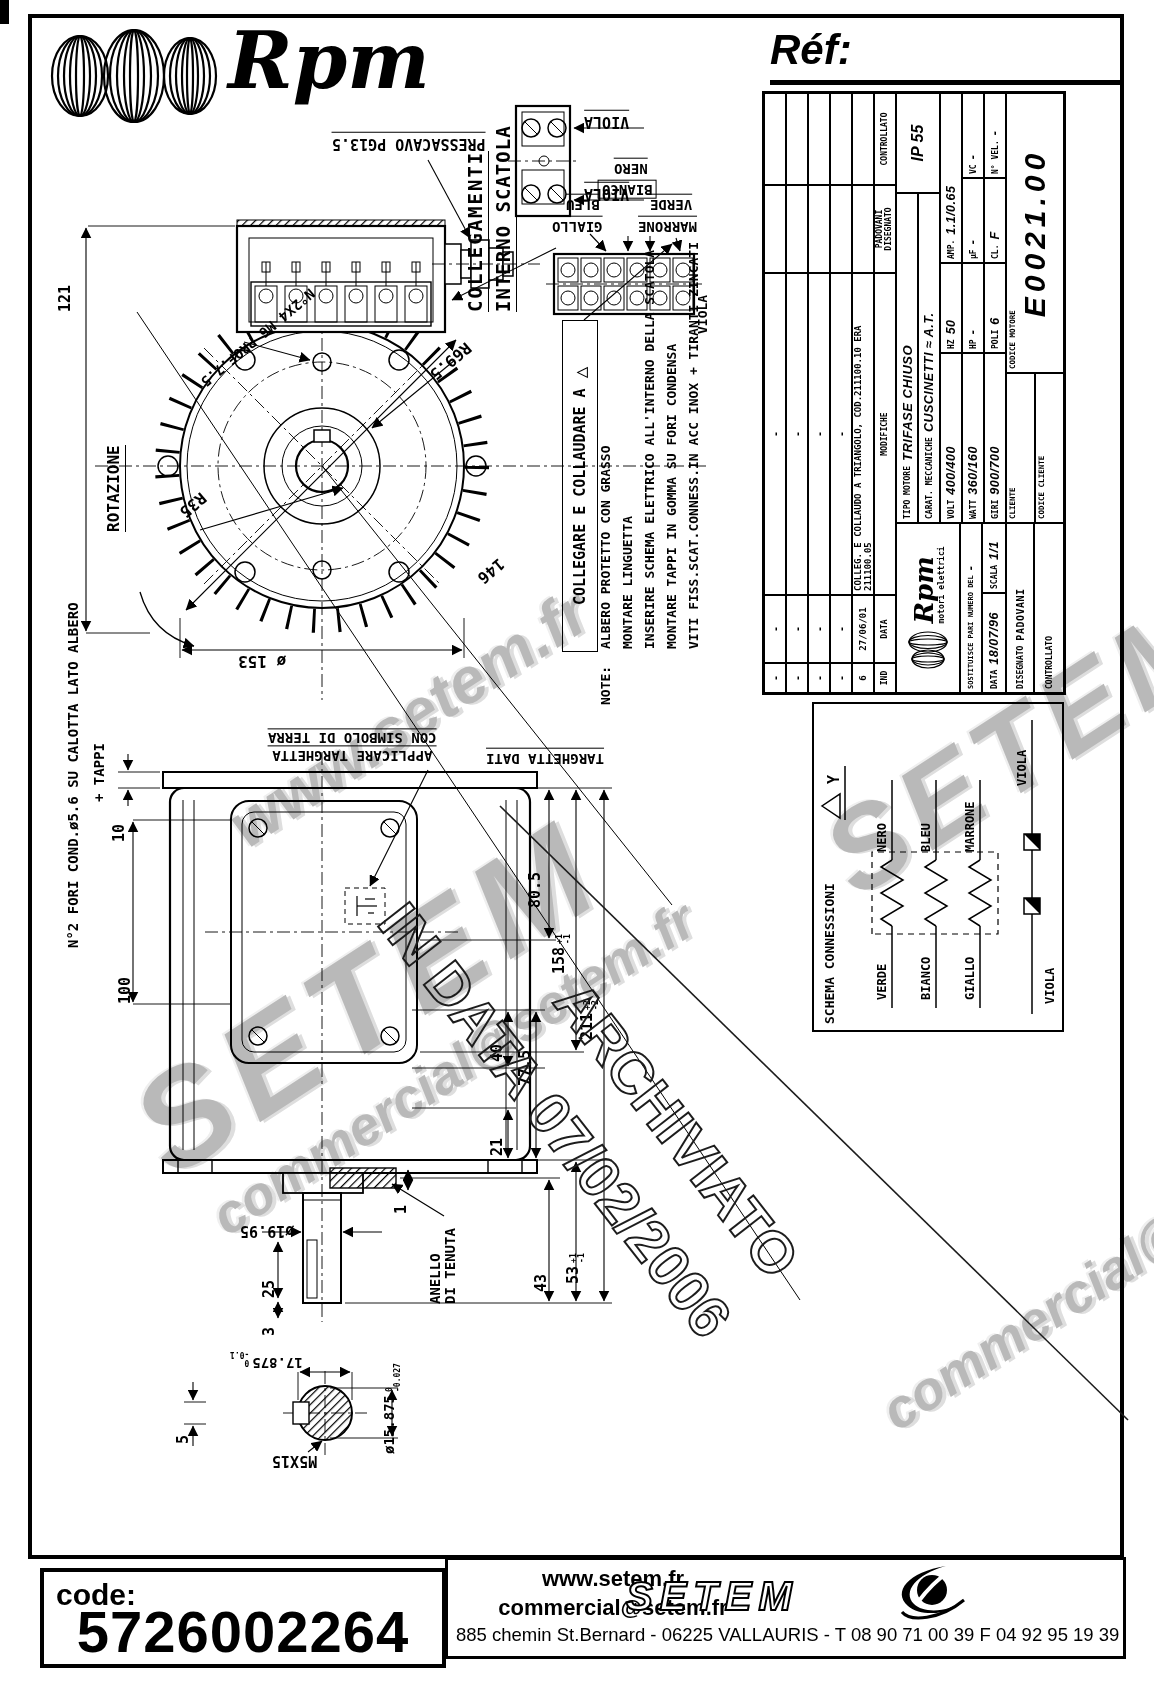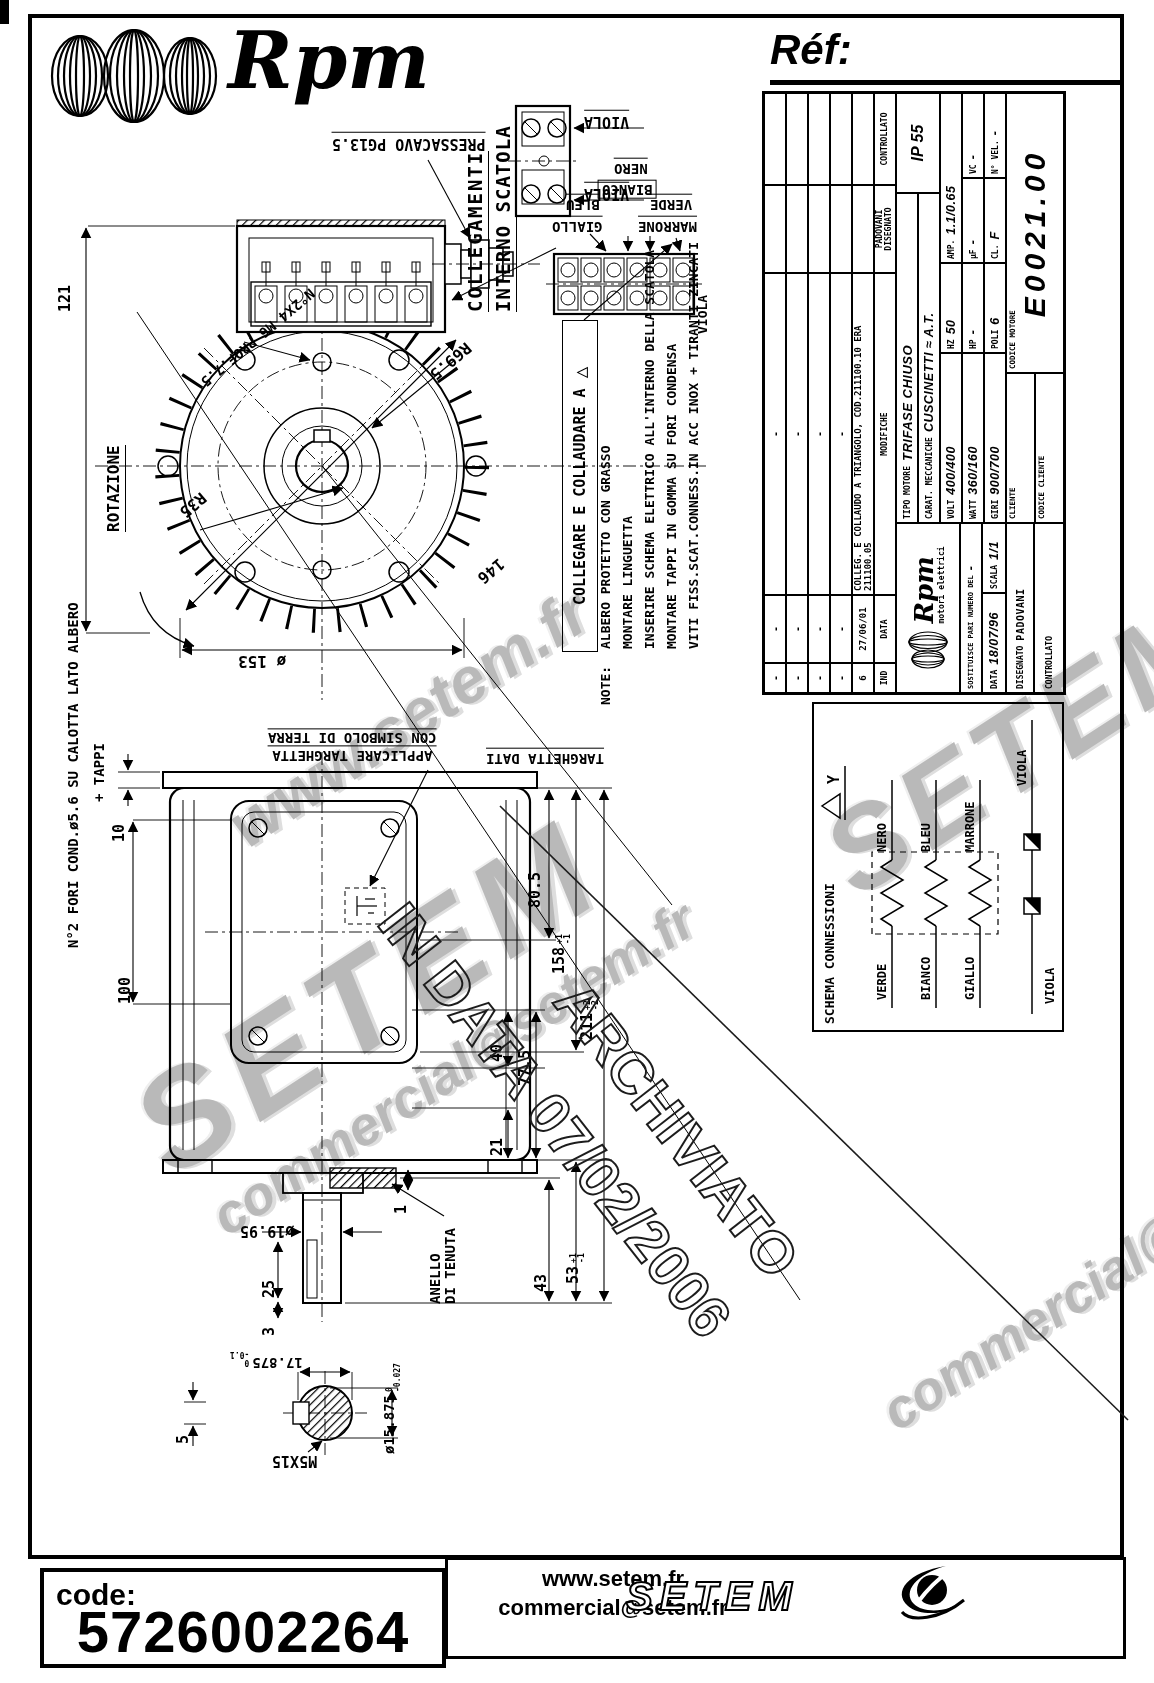--- a/index.html
+++ b/index.html
@@ -627,20 +627,21 @@
 </div>
 <svg class="abs stampline" width="1154" height="1683" viewBox="0 0 1154 1683">
   <line x1="500" y1="806" x2="1128" y2="1420" stroke="#1c1c1c" stroke-width="1.6"></line>
 </svg>
 
 <div class="abs footer-box">
   <div class="f-site">
     <div>www.setem.fr</div>
     <div>commercial@setem.fr</div>
   </div>
+  <div class="f-addr">885 chemin St.Bernard  -  06225 VALLAURIS  -  T 08 90 71 00 39   F 04 92 95 19 39</div>
   <svg style="position:absolute;left:432px;top:0px" width="170" height="64" viewBox="0 0 170 64">
     <path d="M66,6 C28,12 12,32 28,46 C42,58 74,54 84,40 C70,52 44,54 34,44 C22,32 36,14 66,6 Z" fill="#000"></path>
     <circle cx="52" cy="30" r="15" fill="#000"></circle>
     <path d="M38,42 C50,26 58,20 70,10" stroke="#fff" stroke-width="4" fill="none"></path>
     <path d="M84,40 C60,60 30,62 22,52" stroke="#000" stroke-width="3" fill="none"></path>
   </svg>
   <div class="setem-wordmark">SETEM</div>
 </div>
 <div class="abs code-box">
   <div class="code-lab">code:</div>

